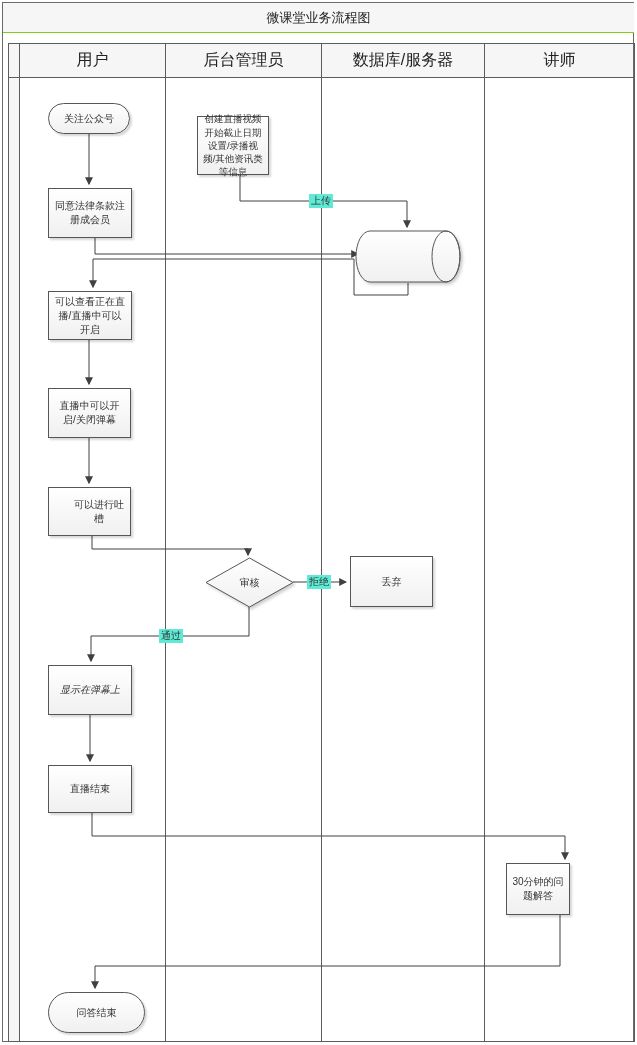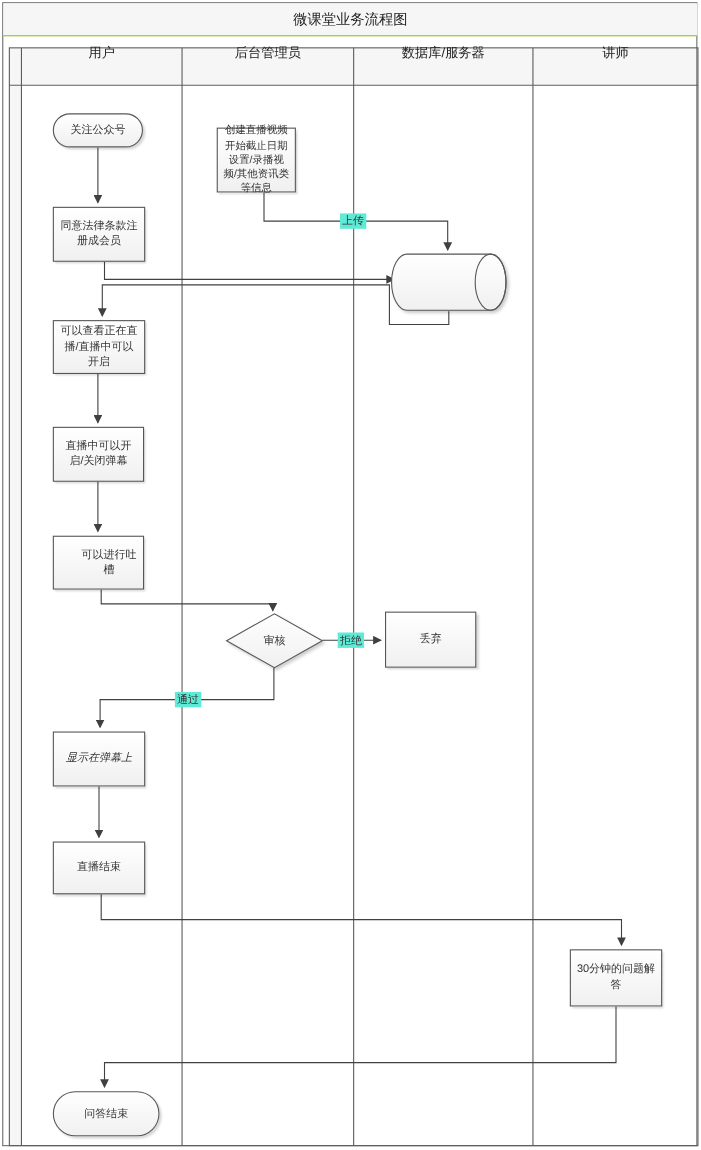--- a/index.html
+++ b/index.html
@@ -4,22 +4,22 @@
 <style>
   html,body{margin:0;padding:0;background:#fff;}
   .page{position:relative;width:637px;height:1045px;background:#fff;
         font-family:"Liberation Sans","DejaVu Sans",sans-serif;color:#333;overflow:hidden;}
   .frame{position:absolute;left:2px;top:2px;width:632px;height:1040px;border:1px solid #6b6b6b;box-sizing:border-box;z-index:1;}
   .titlebar{position:absolute;left:3px;top:3px;width:631px;height:30px;background:#f6f6f6;
             border-bottom:1px solid #84cc16;display:flex;align-items:center;justify-content:center;
             font-size:13px;color:#222;z-index:2;box-sizing:border-box;}
   .hdr-bg{position:absolute;background:#f6f6f6;z-index:0;}
   .svg-layer{position:absolute;left:0;top:0;width:637px;height:1045px;z-index:1;}
-  .lane-header{position:absolute;top:32px;height:33px;display:flex;align-items:center;justify-content:center;
-               font-size:12px;color:#222;z-index:2;}
+  .lane-header{position:absolute;top:44px;height:33px;display:flex;align-items:center;justify-content:center;
+               font-size:16px;color:#222;z-index:2;}
   .node{position:absolute;display:flex;align-items:center;justify-content:center;text-align:center;
         font-size:10px;line-height:1.4;color:#333;box-sizing:border-box;padding:2px 5px;
         background:linear-gradient(180deg,#ffffff 0%,#f0f0f0 100%);
         border:1px solid #565656;box-shadow:2px 2px 2px rgba(0,0,0,0.16);z-index:2;}
   .stadium{border-radius:16px;}
   .stadium-lg{border-radius:21px;}
   .plain{background:transparent;border:none;box-shadow:none;}
   .small-text{font-size:9.5px;padding:2px 4px;}
   .edge-label{position:absolute;transform:translate(-50%,-50%);background:#5eead4;padding:0 2px;
               font-size:10px;color:#333;z-index:3;white-space:nowrap;}
@@ -97,21 +97,21 @@
   <div class="node" style="left:48px;top:487px;width:83px;height:49px;padding-left:24px;">可以进行吐槽</div>
 
   <div class="node plain" style="left:207px;top:559px;width:85px;height:47px;">审核</div>
 
   <div class="node" style="left:350px;top:556px;width:83px;height:51px;">丢弃</div>
 
   <div class="node" style="left:48px;top:665px;width:84px;height:50px;font-style:italic;">显示在弹幕上</div>
 
   <div class="node" style="left:48px;top:765px;width:84px;height:48px;">直播结束</div>
 
-  <div class="node" style="left:518px;top:863px;width:84px;height:52px;">30分钟的问题解答</div>
+  <div class="node" style="left:506px;top:863px;width:64px;height:52px;">30分钟的问题解答</div>
 
   <div class="node stadium-lg" style="left:48px;top:992px;width:97px;height:41px;">问答结束</div>
 
   <span class="edge-label" style="left:321px;top:201px;">上传</span>
   <span class="edge-label" style="left:319px;top:582px;">拒绝</span>
   <span class="edge-label" style="left:171px;top:636px;">通过</span>
 
 </div>
 
 </body></html>

